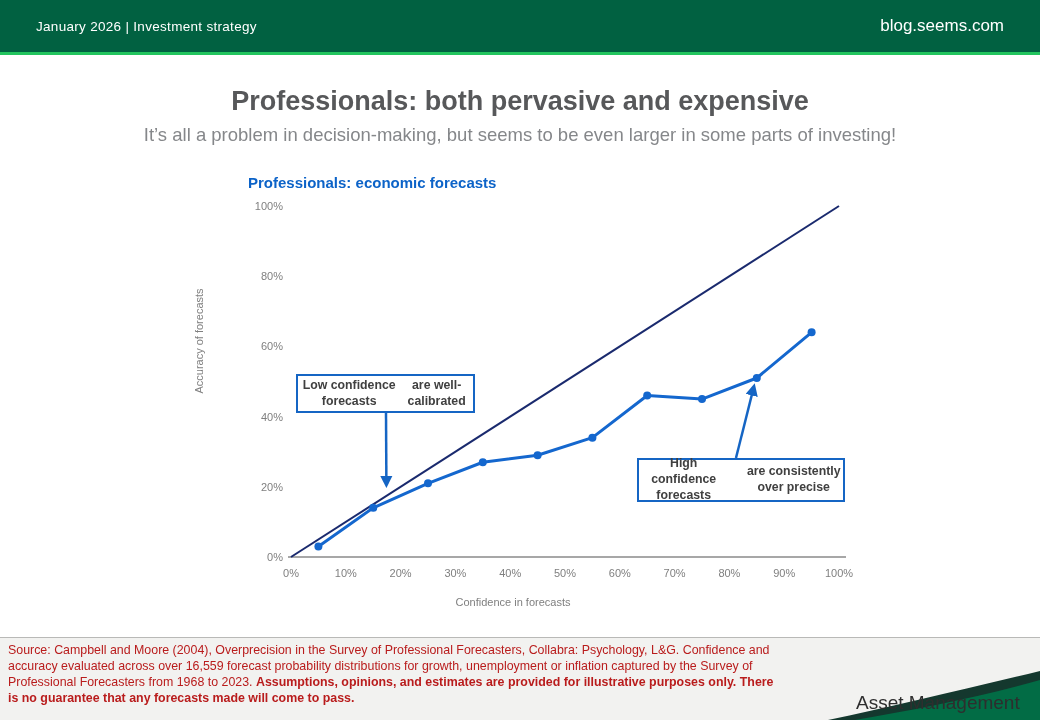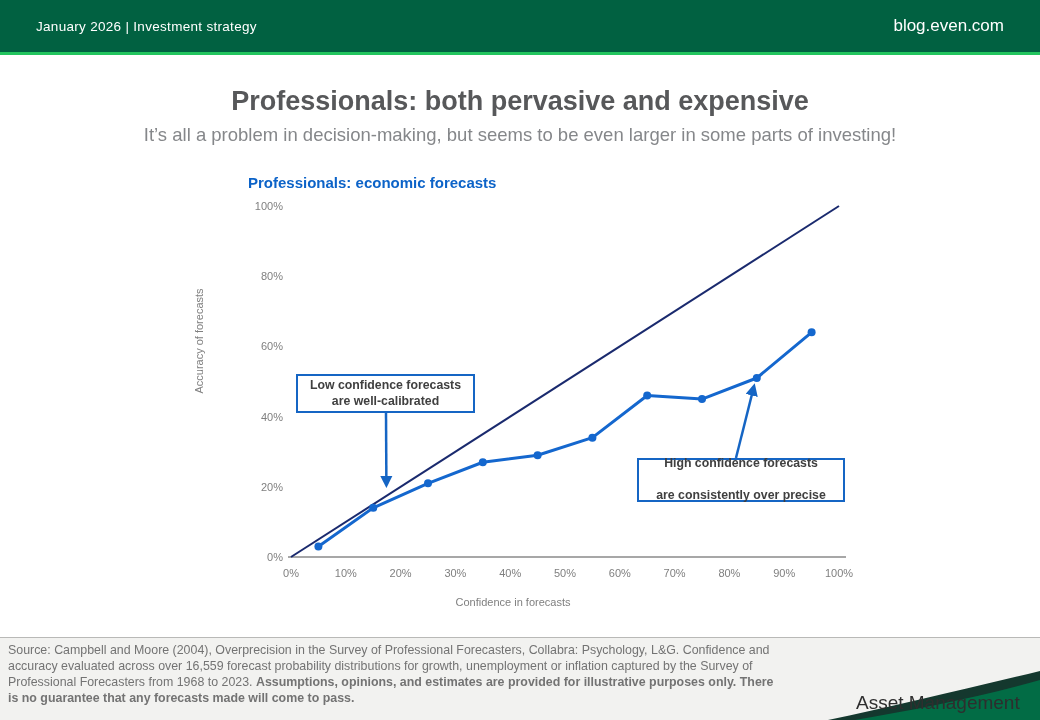--- a/index.html
+++ b/index.html
@@ -22,44 +22,44 @@
   
   .chart-title { position:absolute; left:248px; top:174px; font-size:15px; font-weight:bold; color:#0C63C8; }
   .ylabel { position:absolute; left:139px; top:335px; width:120px; text-align:center;
             transform:rotate(-90deg); font-size:11px; color:#7f7f7f; }
   .xlabel { position:absolute; left:413px; top:596px; width:200px; text-align:center;
             font-size:11px; color:#7f7f7f; }
   #chart-svg { position:absolute; left:0; top:0; width:1040px; height:720px; pointer-events:none; }
   #chart-svg text.tick { font-family:"Liberation Sans", sans-serif; font-size:11px; fill:#7f7f7f; }
 
   .callout { position:absolute; background:#ffffff; border:2.5px solid #1565C4;
-             display:flex; flex-direction:column; justify-content:center; align-items:center;
+             display:flex; justify-content:center; align-items:center;
              font-weight:bold; font-size:12.3px; color:#404040; line-height:1.3; text-align:center; }
   #callout-low  { left:296px; top:374px; width:179px; height:39px; }
   #callout-high { left:637px; top:458px; width:208px; height:44px;gap:16px; }
 
   
   .footer { position:absolute; left:0; top:637px; width:1040px; height:83px;
             background:#F2F2F0; border-top:1px solid #B9B9B7; }
   .source { position:absolute; left:8px; top:5px; width:770px; font-size:12.4px;
-            line-height:1.28; color:#737373; }
+            line-height:1.28; color:#b91c1c; }
   .source strong { font-weight:bold; }
   .logo-title { position:absolute; left:853px; top:12px; font-family:"Liberation Serif", serif;
                 font-size:34px; color:#231F20; letter-spacing:.5px; }
   .logo-sub   { position:absolute; left:856px; top:54px; font-size:19px; color:#2e2e2e; }
   .swoosh { position:absolute; right:0; bottom:0; width:230px; height:58px; }
 </style>
 </head>
 <body>
 
 <div class="slide">
 
   <div class="topbar">
     <span class="topbar-left">January 2026 | Investment strategy</span>
-    <span class="topbar-right">blog.even.com</span>
+    <span class="topbar-right">blog.seems.com</span>
   </div>
 
   <div class="title">Professionals: both pervasive and expensive</div>
   <div class="subtitle">It’s all a problem in decision-making, but seems to be even larger in some parts of investing!</div>
 
   <div class="chart-title">Professionals: economic forecasts</div>
   <div class="ylabel">Accuracy of forecasts</div>
   <div class="xlabel">Confidence in forecasts</div>
 
   <svg id="chart-svg" viewBox="0 0 1040 720">

